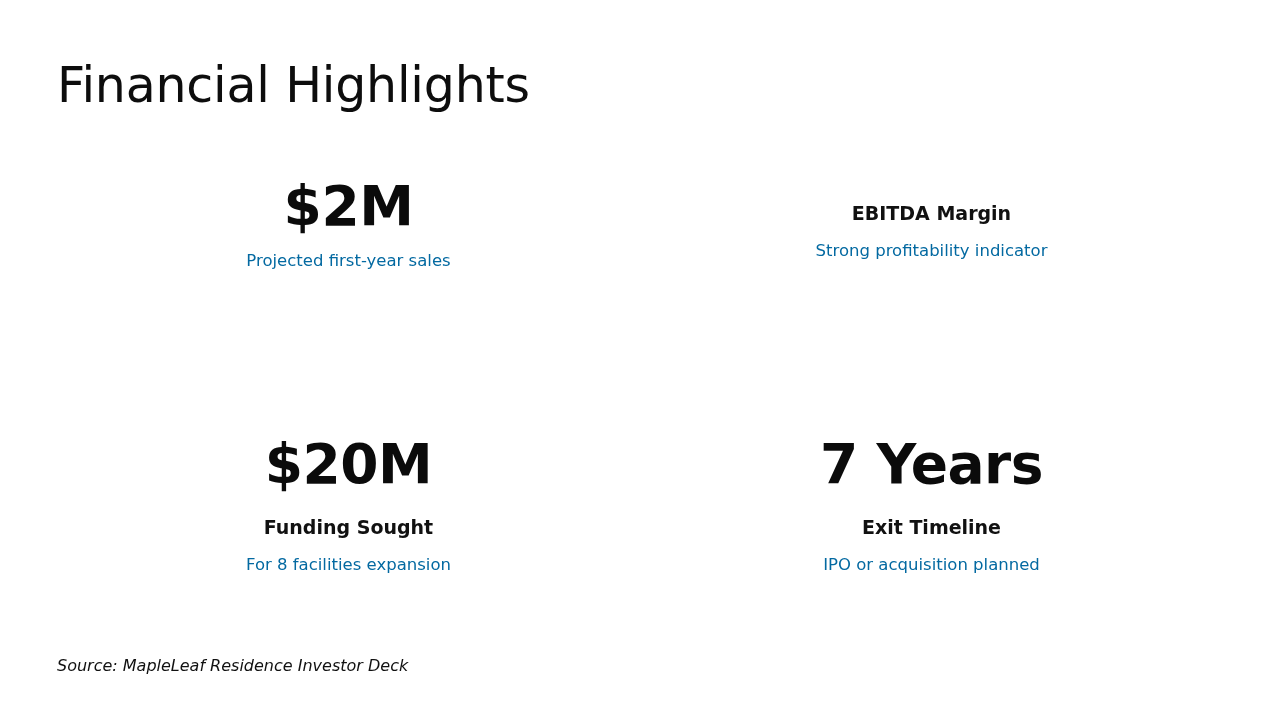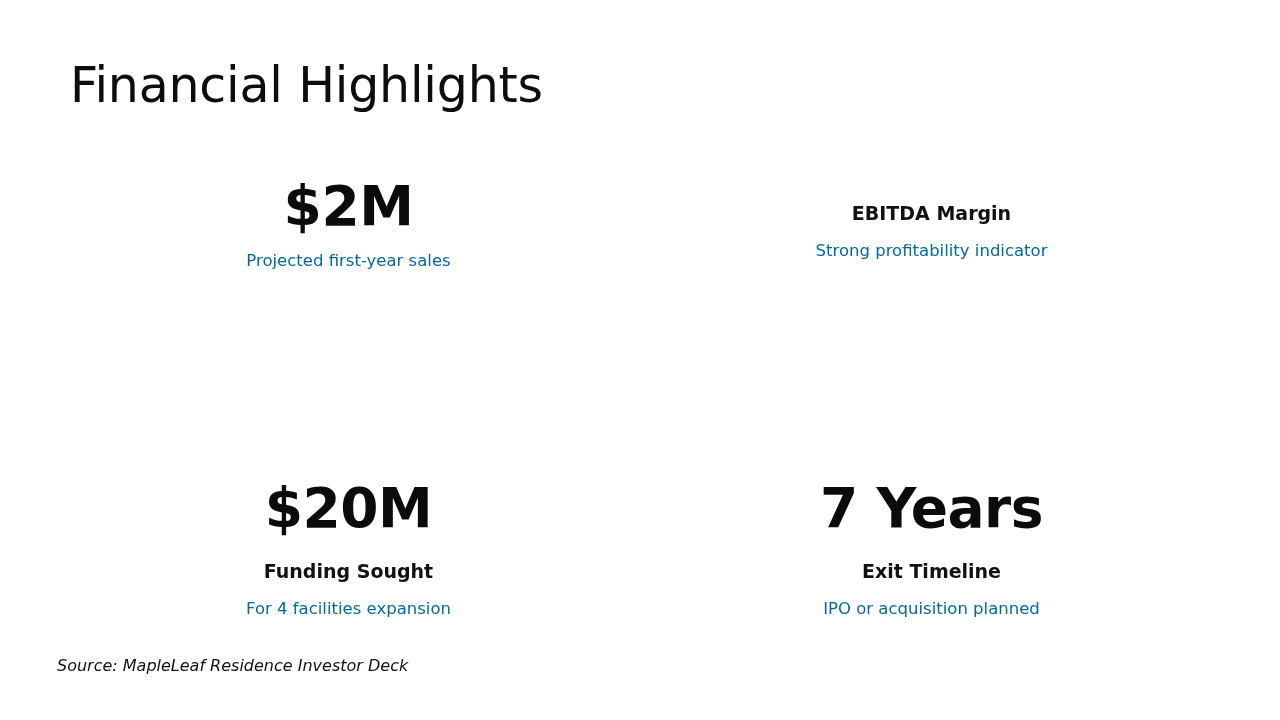--- a/index.html
+++ b/index.html
@@ -17,38 +17,38 @@
     position: relative;
   }
   .slide {
     position: relative;
     width: 1280px;
     height: 720px;
     background: #ffffff;
   }
   .slide-title {
     position: absolute;
-    left: 70px;
+    left: 57px;
     top: 58px;
     font-size: 49px;
     font-weight: 400;
     line-height: 1.15;
     letter-spacing: -0.2px;
     color: #0d0d0d;
     white-space: nowrap;
   }
   .stats-grid {
     position: absolute;
     left: 57px;
     top: 170px;
     width: 1166px;
     display: grid;
     grid-template-columns: 1fr 1fr;
     grid-template-rows: 190px 190px;
-    row-gap: 112px;
+    row-gap: 68px;
   }
   .stat-card {
     text-align: center;
     padding-top: 8px;
   }
   .stat-value {
     font-size: 55px;
     font-weight: 700;
     line-height: 1.02;
     color: #0b0b0b;
@@ -91,21 +91,21 @@
     </div>
 
     <div class="stat-card">
       <div class="stat-label">EBITDA Margin</div>
       <div class="stat-desc">Strong profitability indicator</div>
     </div>
 
     <div class="stat-card">
       <div class="stat-value">$20M</div>
       <div class="stat-label">Funding Sought</div>
-      <div class="stat-desc">For 4 facilities expansion</div>
+      <div class="stat-desc">For 8 facilities expansion</div>
     </div>
 
     <div class="stat-card">
       <div class="stat-value">7 Years</div>
       <div class="stat-label">Exit Timeline</div>
       <div class="stat-desc">IPO or acquisition planned</div>
     </div>
 
   </div>
 

